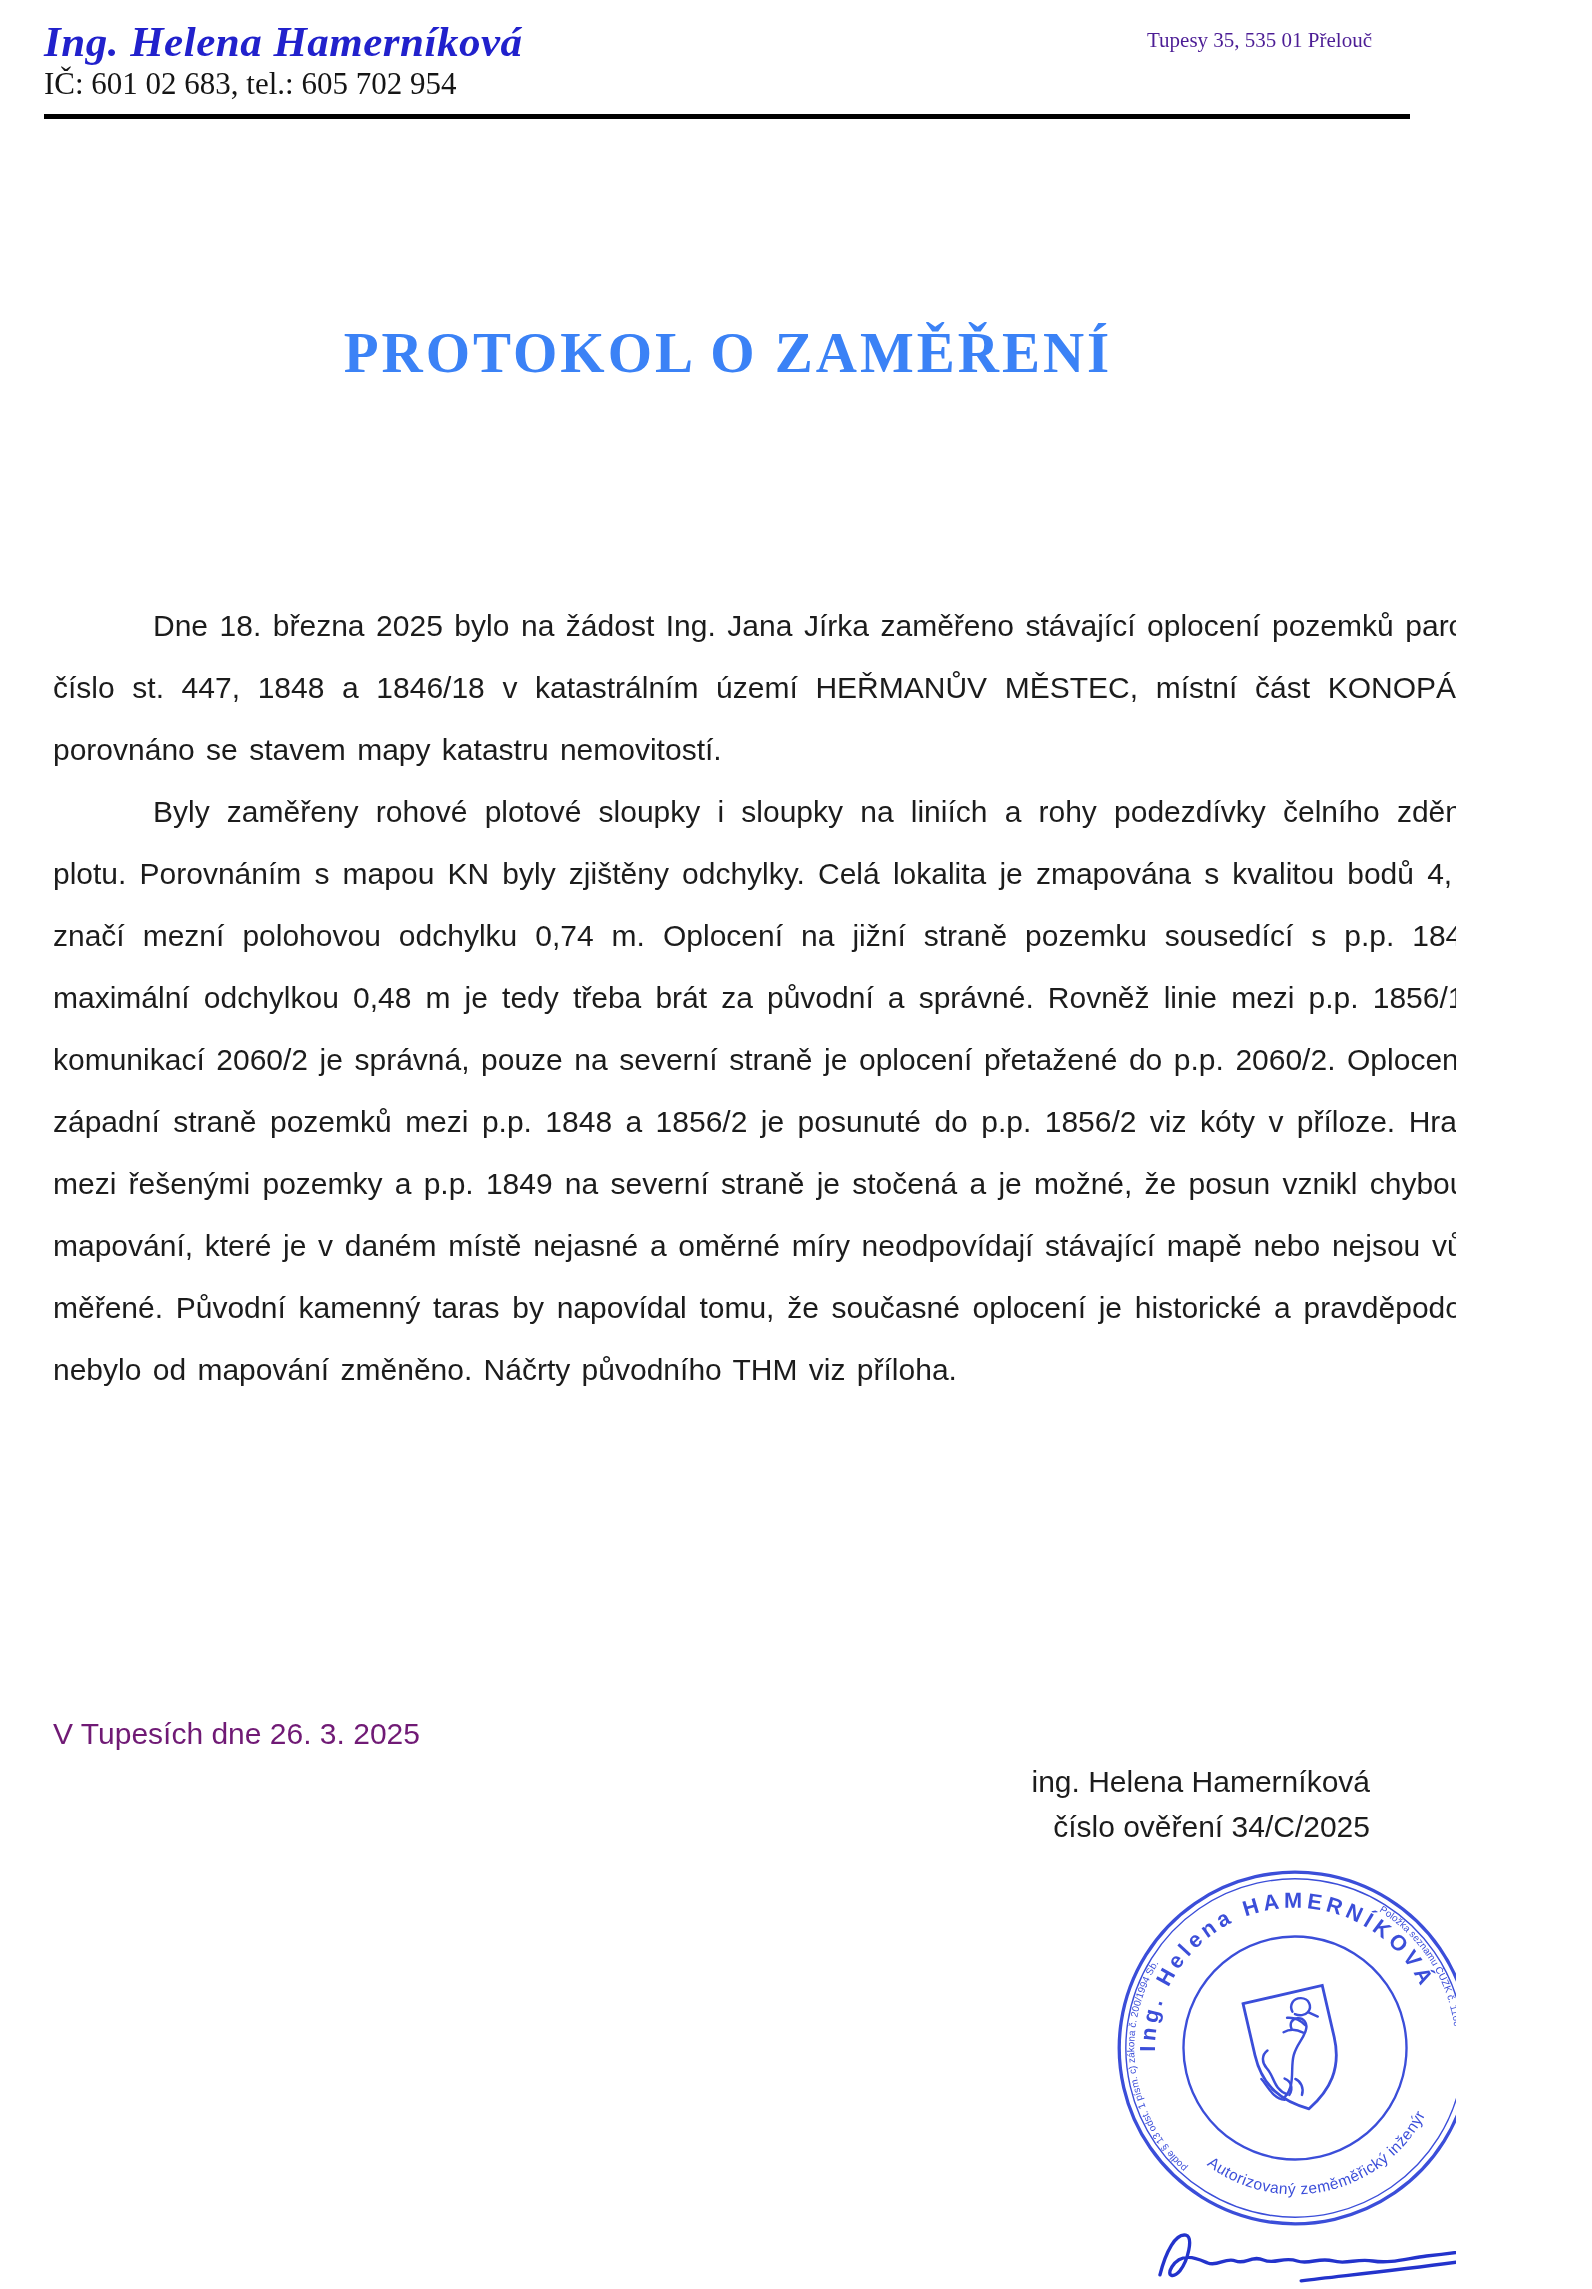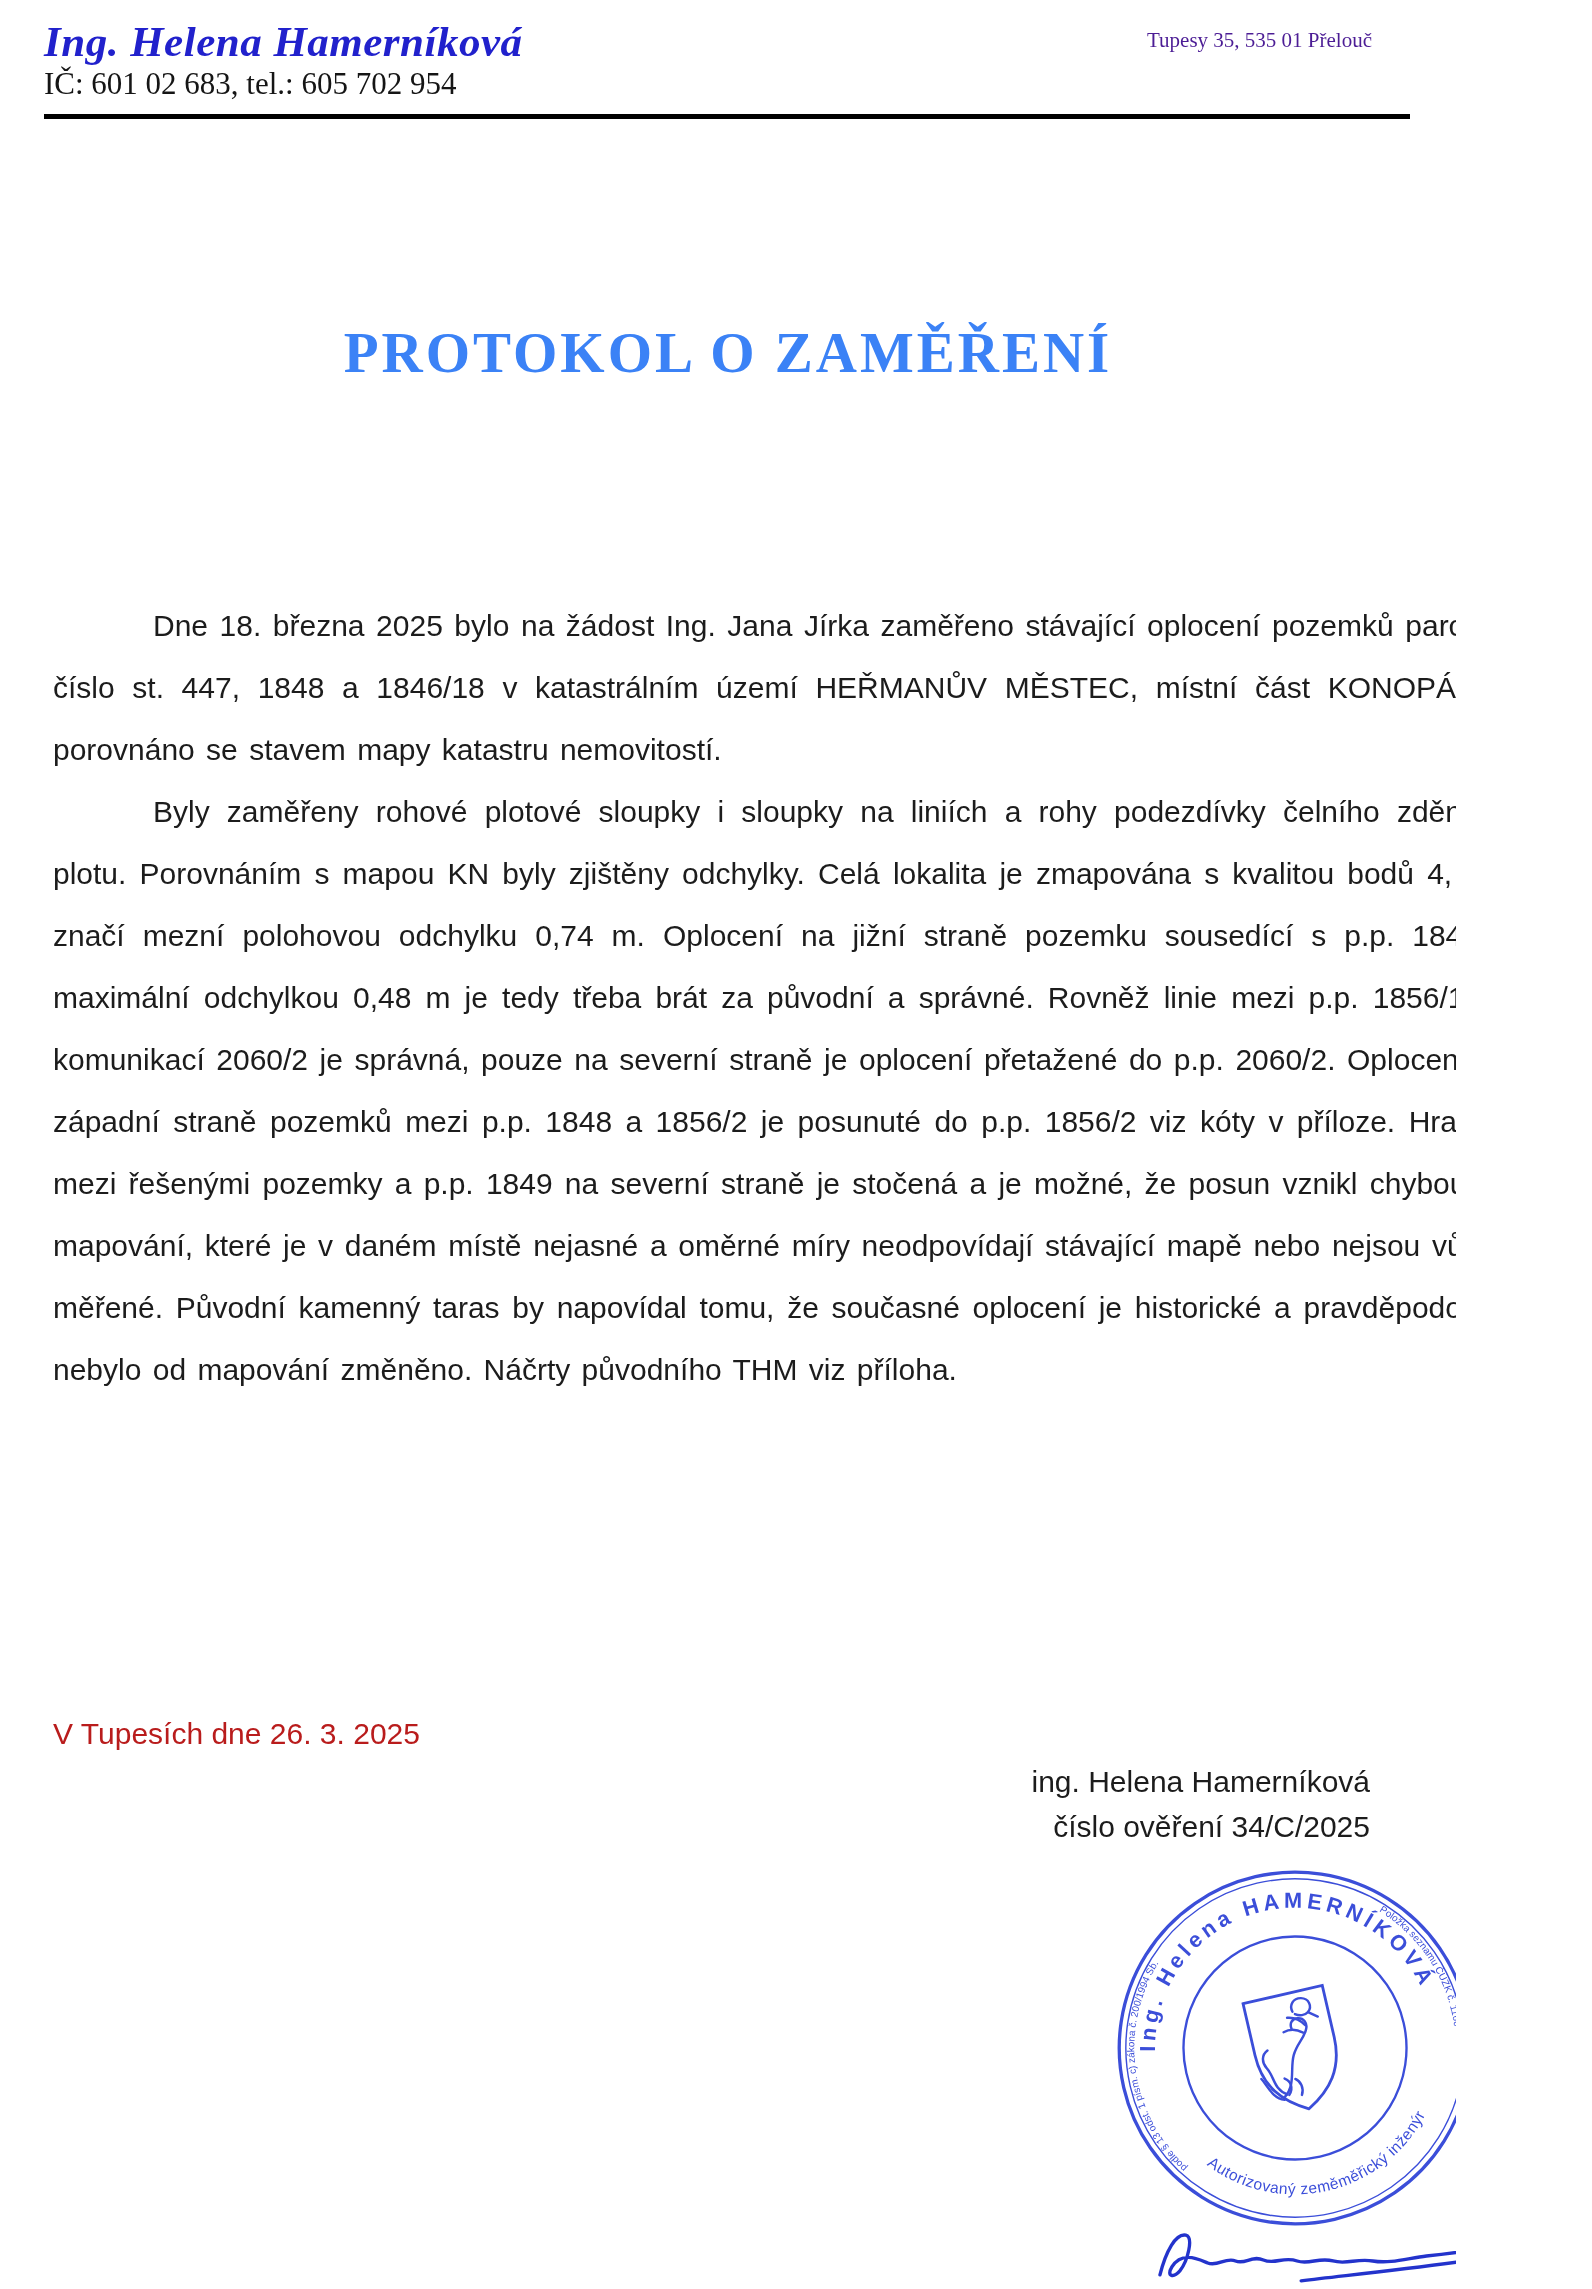--- a/index.html
+++ b/index.html
@@ -55,21 +55,21 @@
     font-size: 30px; line-height: 62px;
     text-align: justify;
     word-spacing: 3px;
     color: #1c1c1c;
   }
   .doc-body p { margin: 0; text-indent: 100px; }
 
   
   .date-line {
     position: absolute; top: 1717px; left: 53px;
-    font-size: 30px; color: #b91c1c;
+    font-size: 30px; color: #701a75;
   }
   .signer-block {
     position: absolute; top: 1759px; right: 86px;
     text-align: right;
     font-size: 30px; line-height: 45px; color: #1c1c1c;
   }
 
   
   .stamp-wrap {
     position: absolute; left: 1106px; top: 1859px;

